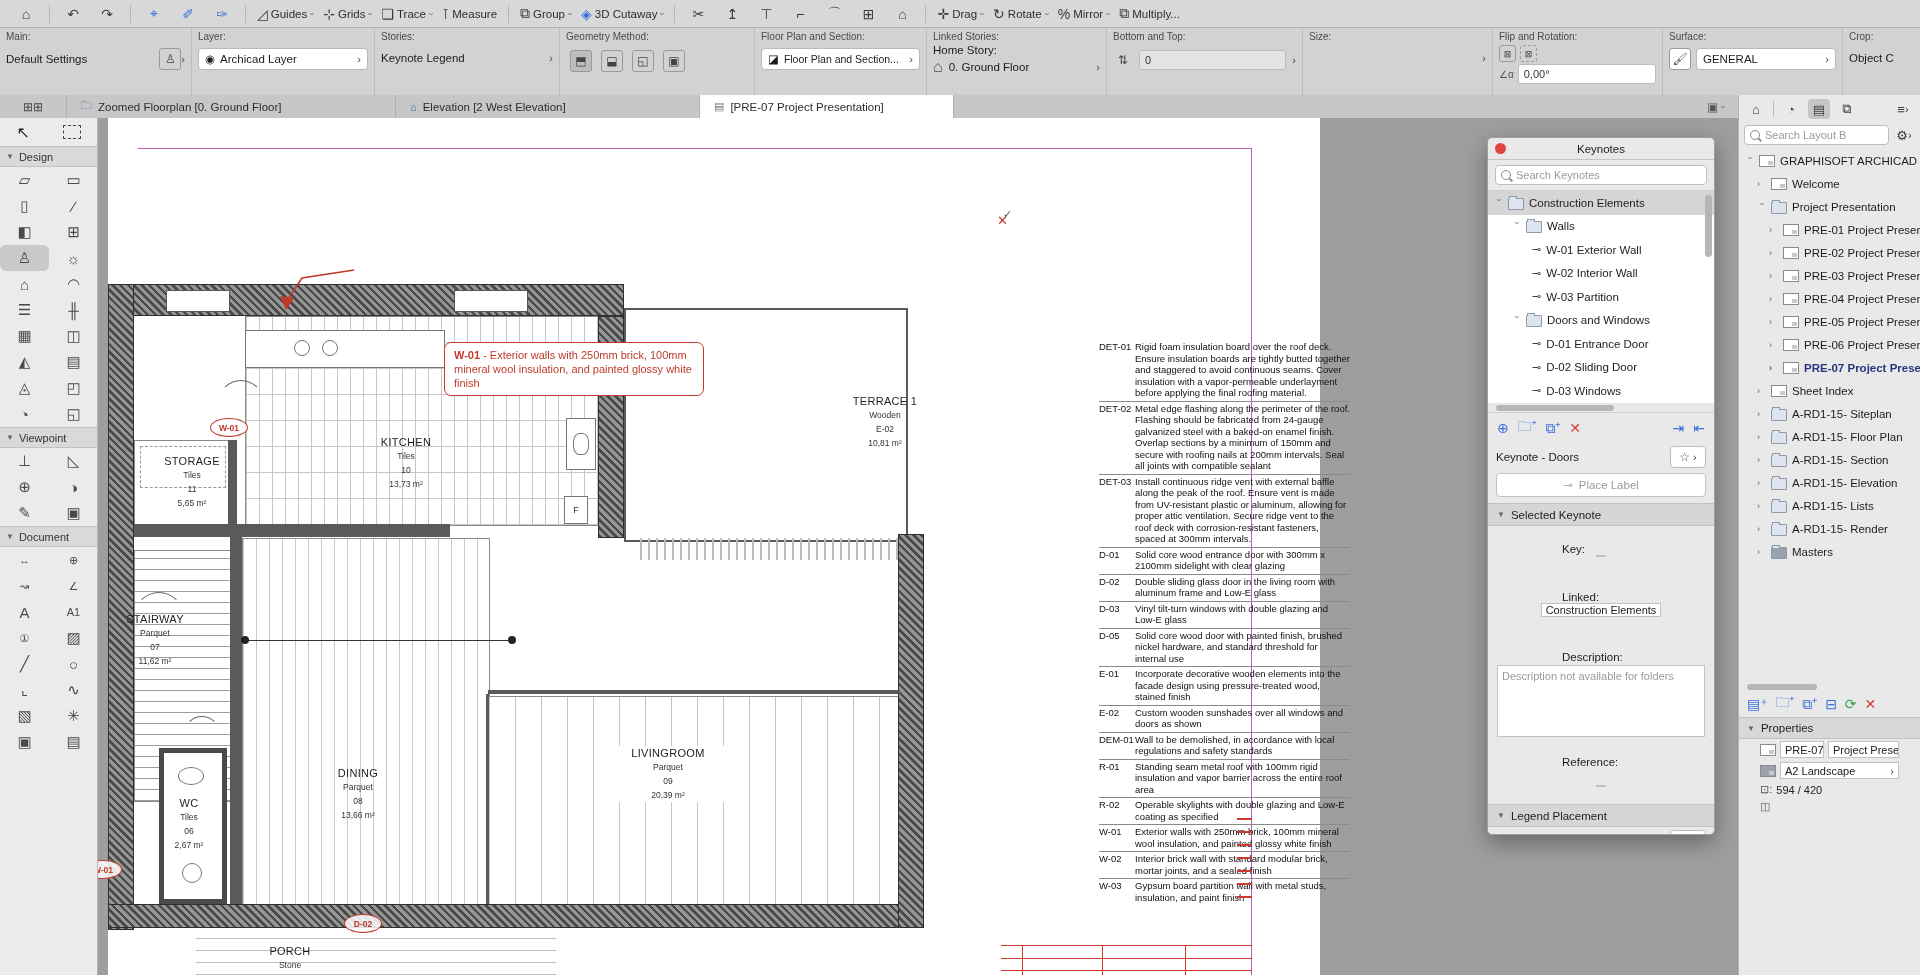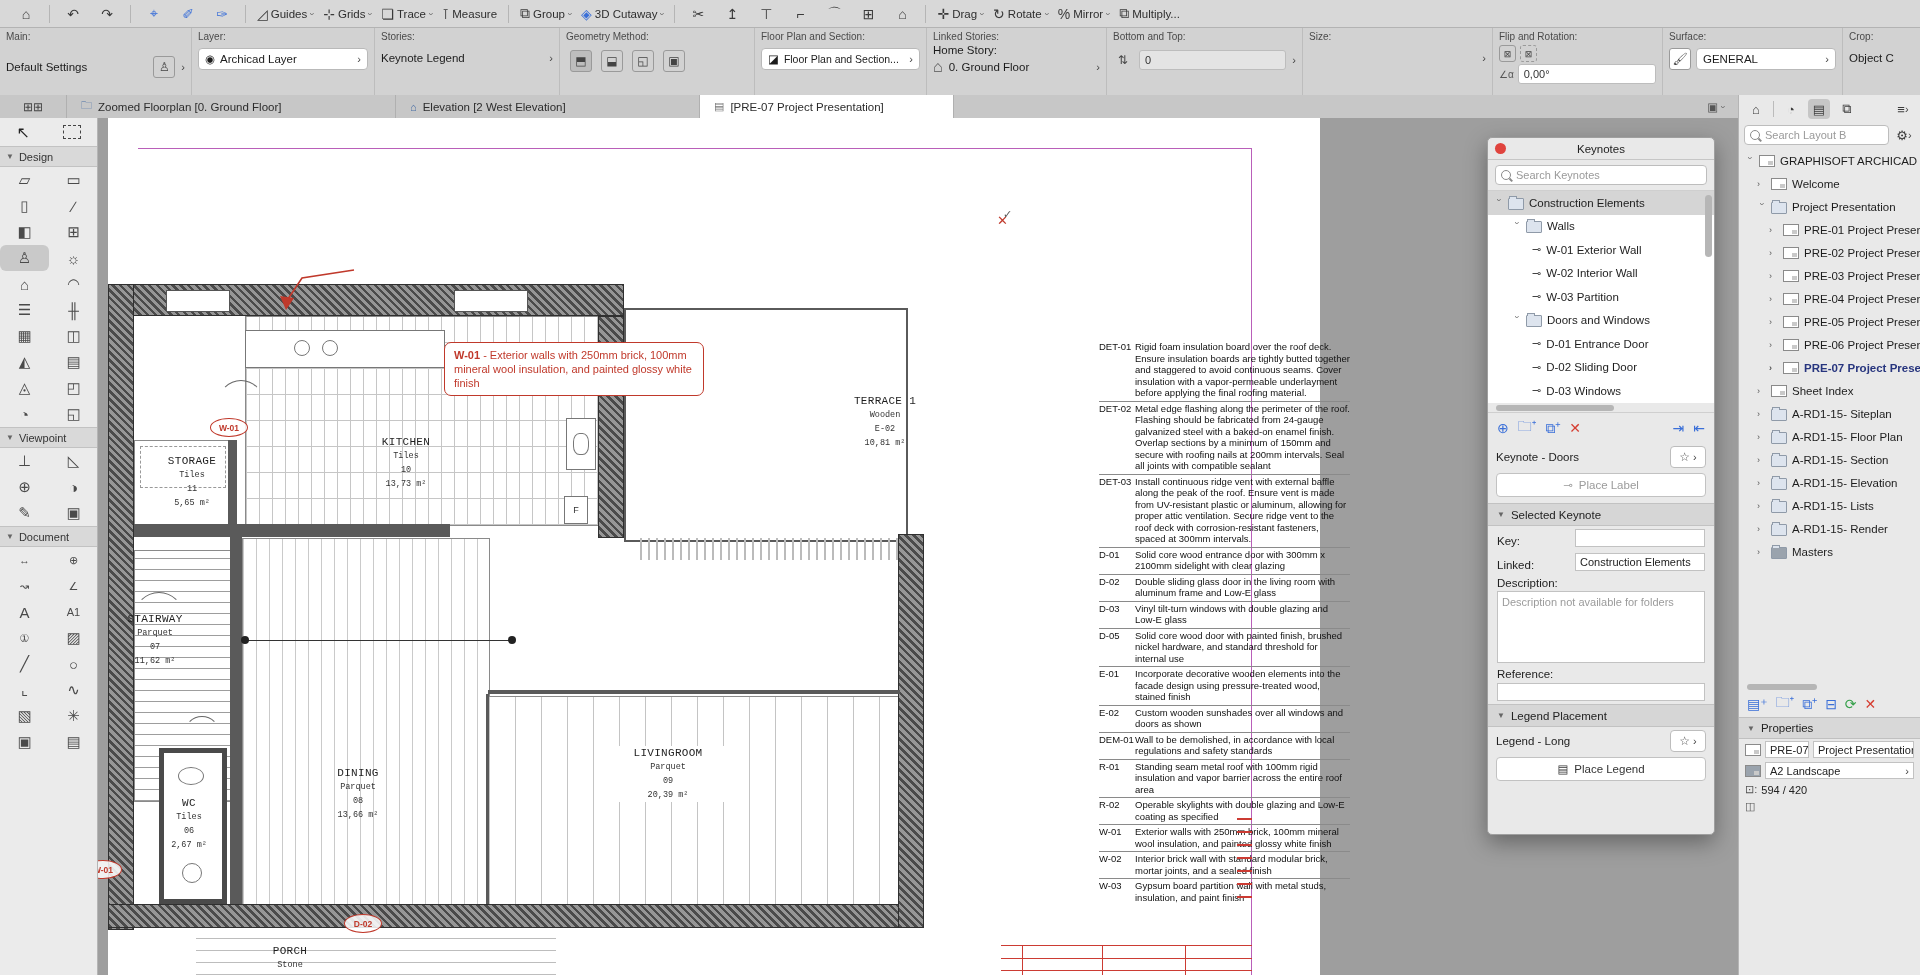--- a/index.html
+++ b/index.html
@@ -47,21 +47,21 @@
   .tool.small{font-size:11px;}
   .sel-row{height:28px;display:flex;align-items:center;justify-content:space-around;}
   .marquee-ico{width:16px;height:12px;border:1px dashed #444;}
   
   #canvas{position:absolute;left:98px;top:118px;width:1640px;height:857px;background:#9e9e9e;overflow:hidden;}
   #paper{position:absolute;left:10px;top:0;width:1212px;height:857px;background:#fff;}
   .pline{position:absolute;background:#b95fb9;}
   .wallh{position:absolute;background:repeating-linear-gradient(45deg,#4a4a4a 0 2.5px,#969696 2.5px 5.5px);
     border:1px solid #2f2f2f;box-sizing:border-box;}
   .walls{position:absolute;background:#5a5a5a;}
-  .room-label{position:absolute;text-align:center;color:#1e1e1e;line-height:14px;font-family:Liberation Mono, monospace;}
+  .room-label{position:absolute;text-align:center;color:#1e1e1e;line-height:14px;}
   .room-label .rn{font-size:11px;letter-spacing:.3px;}
   .room-label .rs{font-size:8.5px;color:#333;}
   .red{color:#c0392b;}
   .marker{position:absolute;border:1.5px solid #c0392b;border-radius:50%;color:#c0392b;
     font-size:8.5px;font-weight:bold;display:flex;align-items:center;justify-content:center;
     background:rgba(255,255,255,.85);box-sizing:border-box;}
   #callout{position:absolute;left:346px;top:224px;width:240px;border:1.5px solid #c0392b;border-radius:7px;
     background:#fff;padding:5px 9px;font-size:11px;line-height:14px;color:#c0392b;}
   .arc{position:absolute;border:1px solid #666;border-color:#666 transparent transparent transparent;
     border-radius:50% 50% 0 0;box-sizing:border-box;}
@@ -107,39 +107,39 @@
   .kpt.red{color:#d63c30;}
   .kp-row{display:flex;align-items:center;justify-content:space-between;padding:3px 8px;font-size:11.5px;color:#222;}
   .star-btn{background:#fff;border:1px solid #bdbdbd;border-radius:4px;height:20px;width:34px;
     display:flex;align-items:center;justify-content:center;gap:3px;font-size:12px;color:#555;}
   .wide-btn{margin:2px 8px 6px 8px;height:22px;background:#fff;border:1px solid #c2c2c2;border-radius:4px;
     display:flex;align-items:center;justify-content:center;gap:6px;font-size:11.5px;color:#9b9b9b;}
   .wide-btn.dark{color:#333;}
   .grp-h{height:21px;background:#d6d6d6;border-top:1px solid #c2c2c2;border-bottom:1px solid #c2c2c2;
     display:flex;align-items:center;gap:6px;font-size:11.5px;color:#222;padding-left:9px;}
   .grp-h .tri{font-size:8px;color:#666;}
-  .fld-row{display:flex;align-items:flex-end;padding:3px 9px;font-size:11.5px;color:#222;}
+  .fld-row{display:flex;align-items:center;padding:17px 9px;font-size:11.5px;color:#222;flex-direction:column;}
   .fld-row .fl{width:78px;flex:none;}
   .fld{flex:1;background:#fff;border:1px solid #c2c2c2;height:18px;font-size:11px;color:#222;
     display:flex;align-items:center;padding:0 4px;box-sizing:border-box;}
   .txtarea{margin:2px 9px;height:72px;background:#fff;border:1px solid #c2c2c2;font-size:11px;
     color:#9b9b9b;padding:4px;box-sizing:border-box;}
   
   #nav{position:absolute;left:1738px;top:95px;width:182px;height:880px;background:#e9e9e9;
     border-left:1px solid #b5b5b5;box-sizing:border-box;}
   .nav-icons{height:28px;display:flex;align-items:center;gap:6px;padding:0 6px;}
   .nvi{width:22px;height:20px;display:flex;align-items:center;justify-content:center;font-size:13px;
     color:#3c3c3c;border-radius:4px;}
   .nvi.sel{background:#c6c6c6;}
   .nav-tree{margin-top:2px;}
   .nav-tree .trow{height:23px;background:transparent;}
   .ntool{height:26px;display:flex;align-items:center;gap:8px;padding:0 8px;}
   .props-h{height:20px;background:#d8d8d8;border-top:1px solid #c0c0c0;border-bottom:1px solid #c0c0c0;
     display:flex;align-items:center;gap:6px;font-size:11.5px;color:#222;padding-left:8px;}
-  .prow{display:flex;align-items:center;gap:4px;padding:2px 6px;font-size:11px;color:#222;}
+  .prow{display:flex;align-items:center;gap:4px;padding:2px 21px;font-size:11px;color:#222;}
   .pfld{background:#fff;border:1px solid #c2c2c2;height:17px;display:flex;align-items:center;
     padding:0 4px;box-sizing:border-box;overflow:hidden;white-space:nowrap;}
 </style>
 </head>
 <body>
 
 <div id="topbar">
   <span class="tb-btn">
       <span>⌂</span>
     </span>
@@ -231,21 +231,21 @@
     </span>
   <span class="tb-btn">
       <span>⧉</span>
       <span class="lbl">Multiply...</span>
     </span>
 </div>
 
 <div id="infobar">
   <div class="ib-sec" style="width:192px">
     <div class="ib-lbl">Main:</div>
-    <div style="display:flex;align-items:center;margin-top:14px;gap:6px">
+    <div style="display:flex;align-items:center;margin-top:6px;gap:0">
       <span class="ib-val" style="flex:1">Default Settings</span>
       <span class="cube">♙</span>
       <span class="ib-chev">›</span>
     </div>
   </div>
   <div class="ib-sec" style="width:183px">
     <div class="ib-lbl">Layer:</div>
     <div class="ib-field" style="margin-top:6px">
       <span>◉</span>
       <span style="flex:1">Archicad Layer</span>

